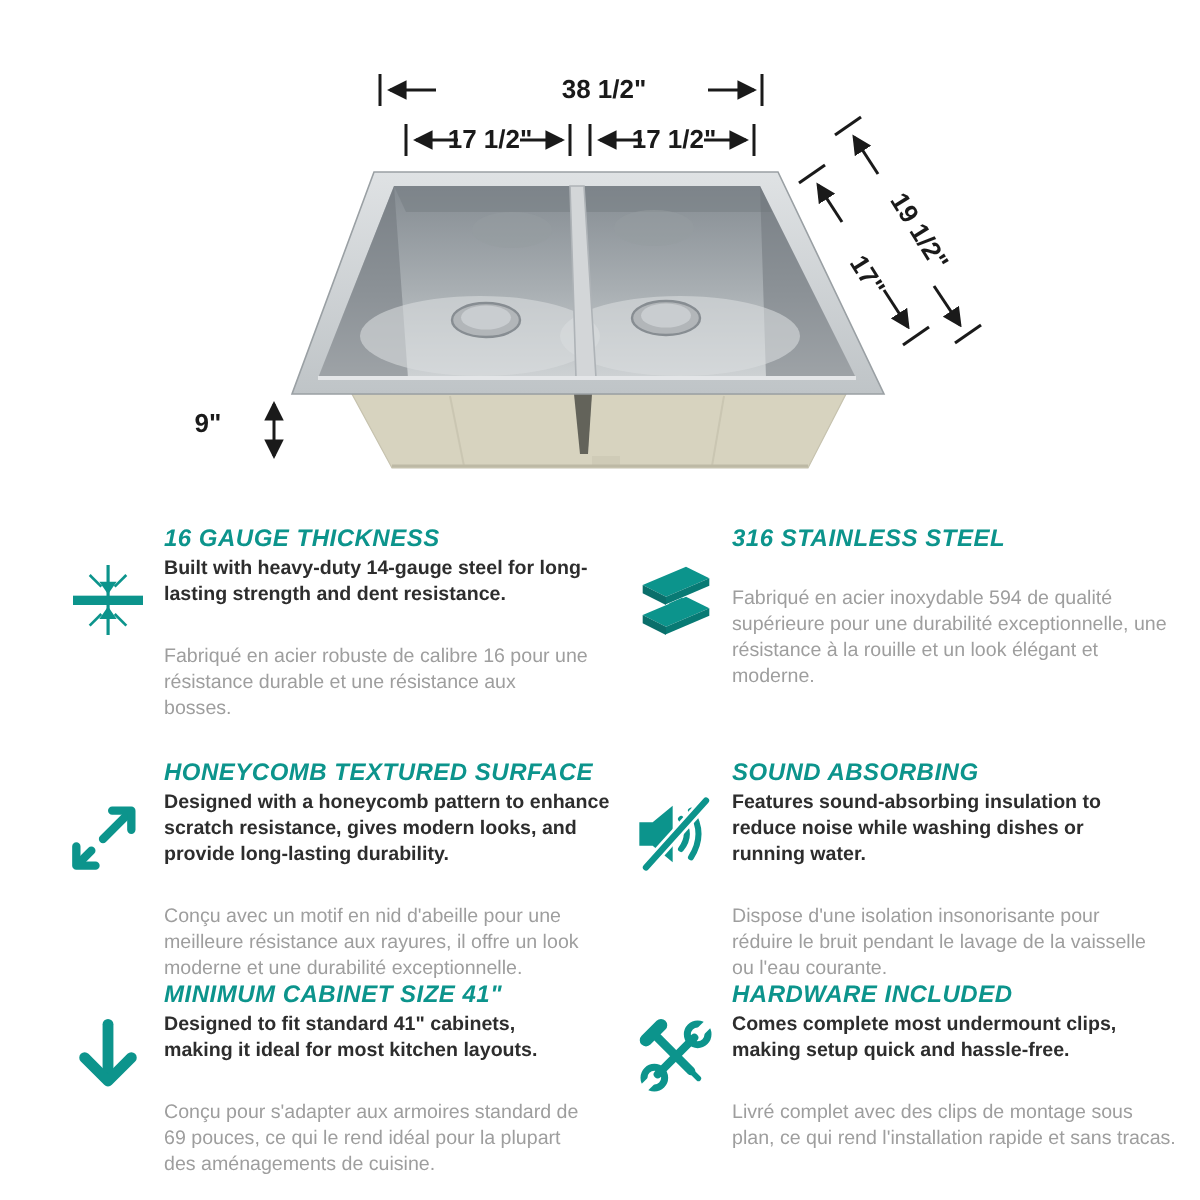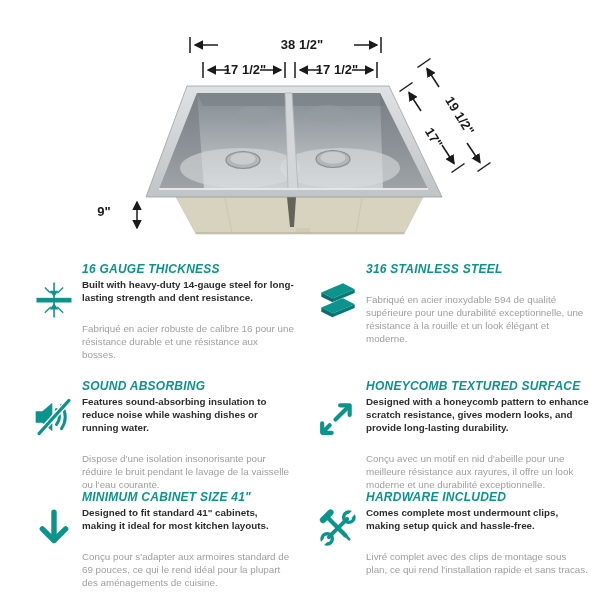--- a/index.html
+++ b/index.html
@@ -158,53 +158,53 @@
           <polygon points="4,33 18,40 18,45 4,38" fill="#0A6F6B"></polygon>
           <polygon points="18,40 44,29 44,33.5 18,44.5" fill="#087A74"></polygon>
         </svg>
       </div>
       <div class="feat-text">
         <div class="feat-title">316 STAINLESS STEEL</div>
         <div class="feat-fr">Fabriqué en acier inoxydable 594 de qualité supérieure pour une durabilité exceptionnelle, une résistance à la rouille et un look élégant et moderne.</div>
       </div>
     </div>
 
+    <div class="feat col-r">
+      <div class="icon-box">
+        <svg viewBox="0 0 48 48" fill="none" stroke="#0C948C" stroke-width="5" stroke-linecap="round" stroke-linejoin="round">
+          <line x1="21" y1="27" x2="37" y2="11"></line>
+          <polyline points="26.5,10 38,10 38,21.5"></polyline>
+          <line x1="14" y1="34" x2="6" y2="42"></line>
+          <polyline points="5,31.5 5,43 16.5,43"></polyline>
+        </svg>
+      </div>
+      <div class="feat-text">
+        <div class="feat-title">HONEYCOMB TEXTURED SURFACE</div>
+        <div class="feat-en">Designed with a honeycomb pattern to enhance scratch resistance, gives modern looks, and provide long-lasting durability.</div>
+        <div class="feat-fr">Conçu avec un motif en nid d'abeille pour une meilleure résistance aux rayures, il offre un look moderne et une durabilité exceptionnelle.</div>
+      </div>
+    </div>
+
     <div class="feat col-l">
       <div class="icon-box">
         <svg viewBox="0 0 48 48">
           <polygon points="2,17 10,17 22,7 22,41 10,31 2,31" fill="#0C948C"></polygon>
           <path d="M27,15 Q34,24 27,33" stroke="#0C948C" stroke-width="3.6" fill="none" stroke-linecap="round"></path>
           <path d="M33,10 Q42,24 33,38" stroke="#0C948C" stroke-width="3.6" fill="none" stroke-linecap="round"></path>
           <line x1="5" y1="45" x2="43" y2="3" stroke="#ffffff" stroke-width="7"></line>
           <line x1="6" y1="44" x2="42" y2="4" stroke="#0C948C" stroke-width="3.8" stroke-linecap="round"></line>
         </svg>
       </div>
       <div class="feat-text">
         <div class="feat-title">SOUND ABSORBING</div>
         <div class="feat-en">Features sound-absorbing insulation to reduce noise while washing dishes or running water.</div>
         <div class="feat-fr">Dispose d'une isolation insonorisante pour réduire le bruit pendant le lavage de la vaisselle ou l'eau courante.</div>
       </div>
     </div>
 
-    <div class="feat col-r">
-      <div class="icon-box">
-        <svg viewBox="0 0 48 48" fill="none" stroke="#0C948C" stroke-width="5" stroke-linecap="round" stroke-linejoin="round">
-          <line x1="21" y1="27" x2="37" y2="11"></line>
-          <polyline points="26.5,10 38,10 38,21.5"></polyline>
-          <line x1="14" y1="34" x2="6" y2="42"></line>
-          <polyline points="5,31.5 5,43 16.5,43"></polyline>
-        </svg>
-      </div>
-      <div class="feat-text">
-        <div class="feat-title">HONEYCOMB TEXTURED SURFACE</div>
-        <div class="feat-en">Designed with a honeycomb pattern to enhance scratch resistance, gives modern looks, and provide long-lasting durability.</div>
-        <div class="feat-fr">Conçu avec un motif en nid d'abeille pour une meilleure résistance aux rayures, il offre un look moderne et une durabilité exceptionnelle.</div>
-      </div>
-    </div>
-
     <div class="feat col-l">
       <div class="icon-box">
         <svg viewBox="0 0 48 48" fill="none" stroke="#0C948C" stroke-width="6.5" stroke-linecap="round" stroke-linejoin="round">
           <line x1="24" y1="5" x2="24" y2="37"></line>
           <polyline points="10,25 24,39 38,25"></polyline>
         </svg>
       </div>
       <div class="feat-text">
         <div class="feat-title">MINIMUM CABINET SIZE 41"</div>
         <div class="feat-en">Designed to fit standard 41" cabinets, making it ideal for most kitchen layouts.</div>

